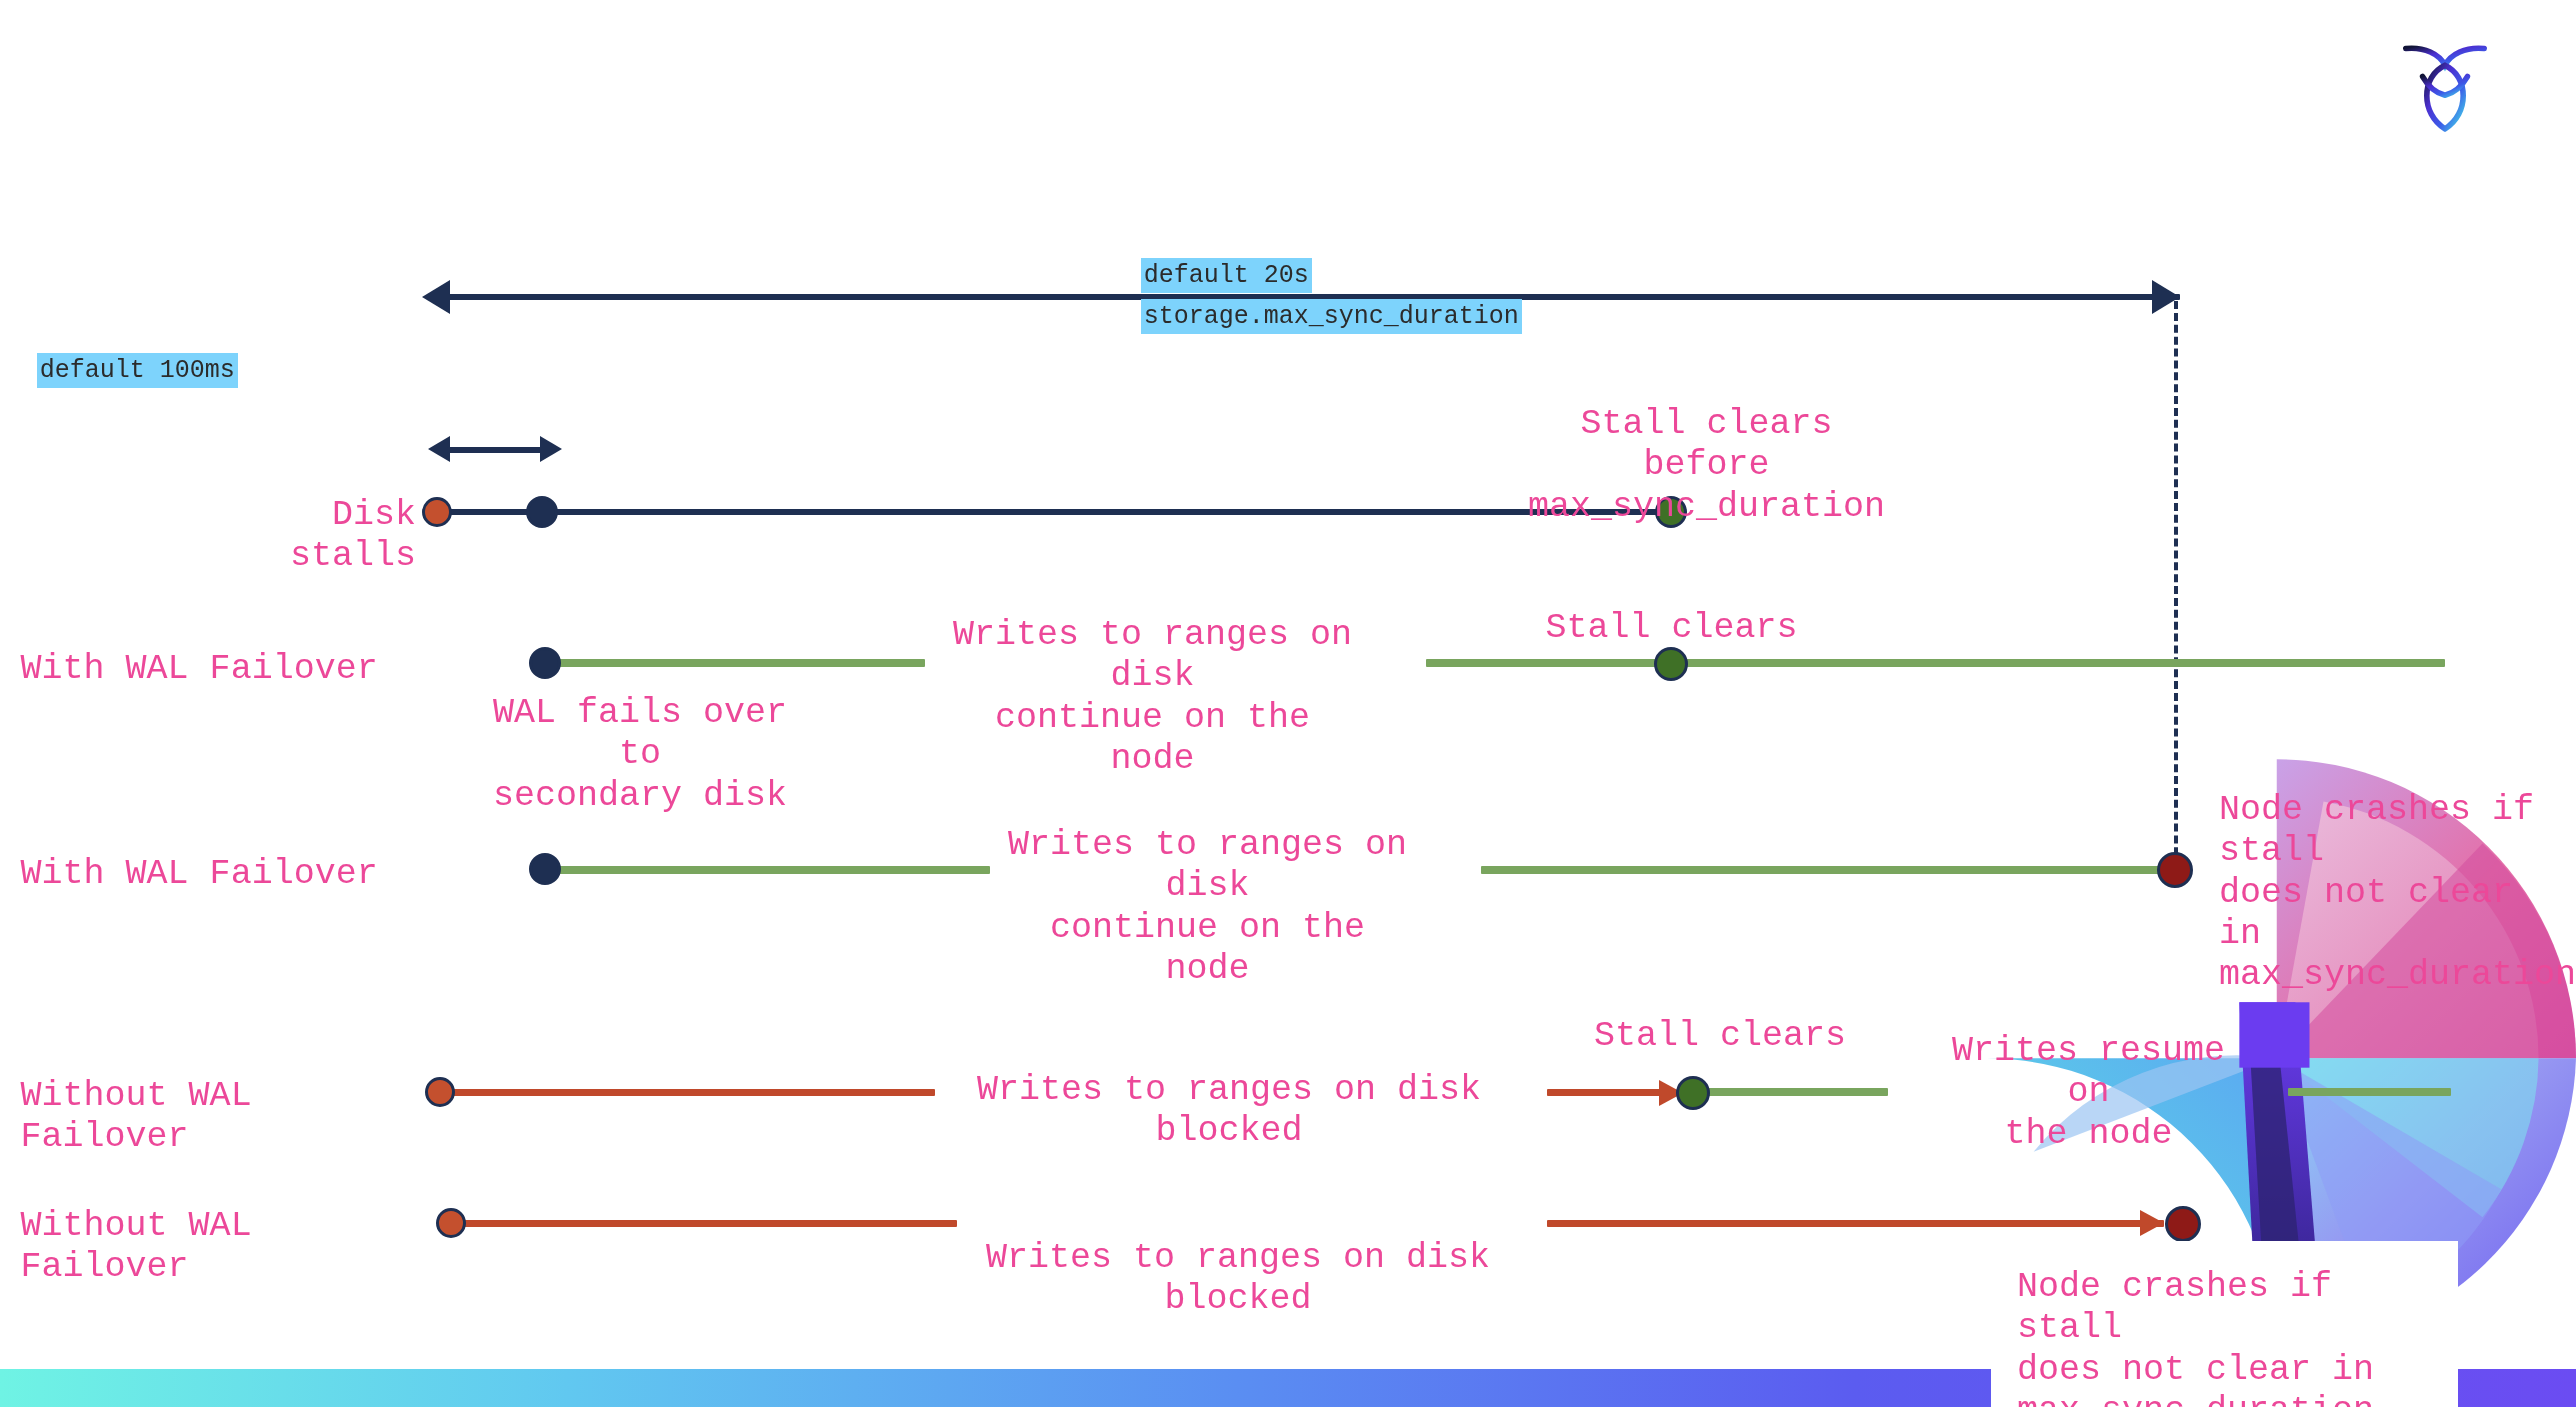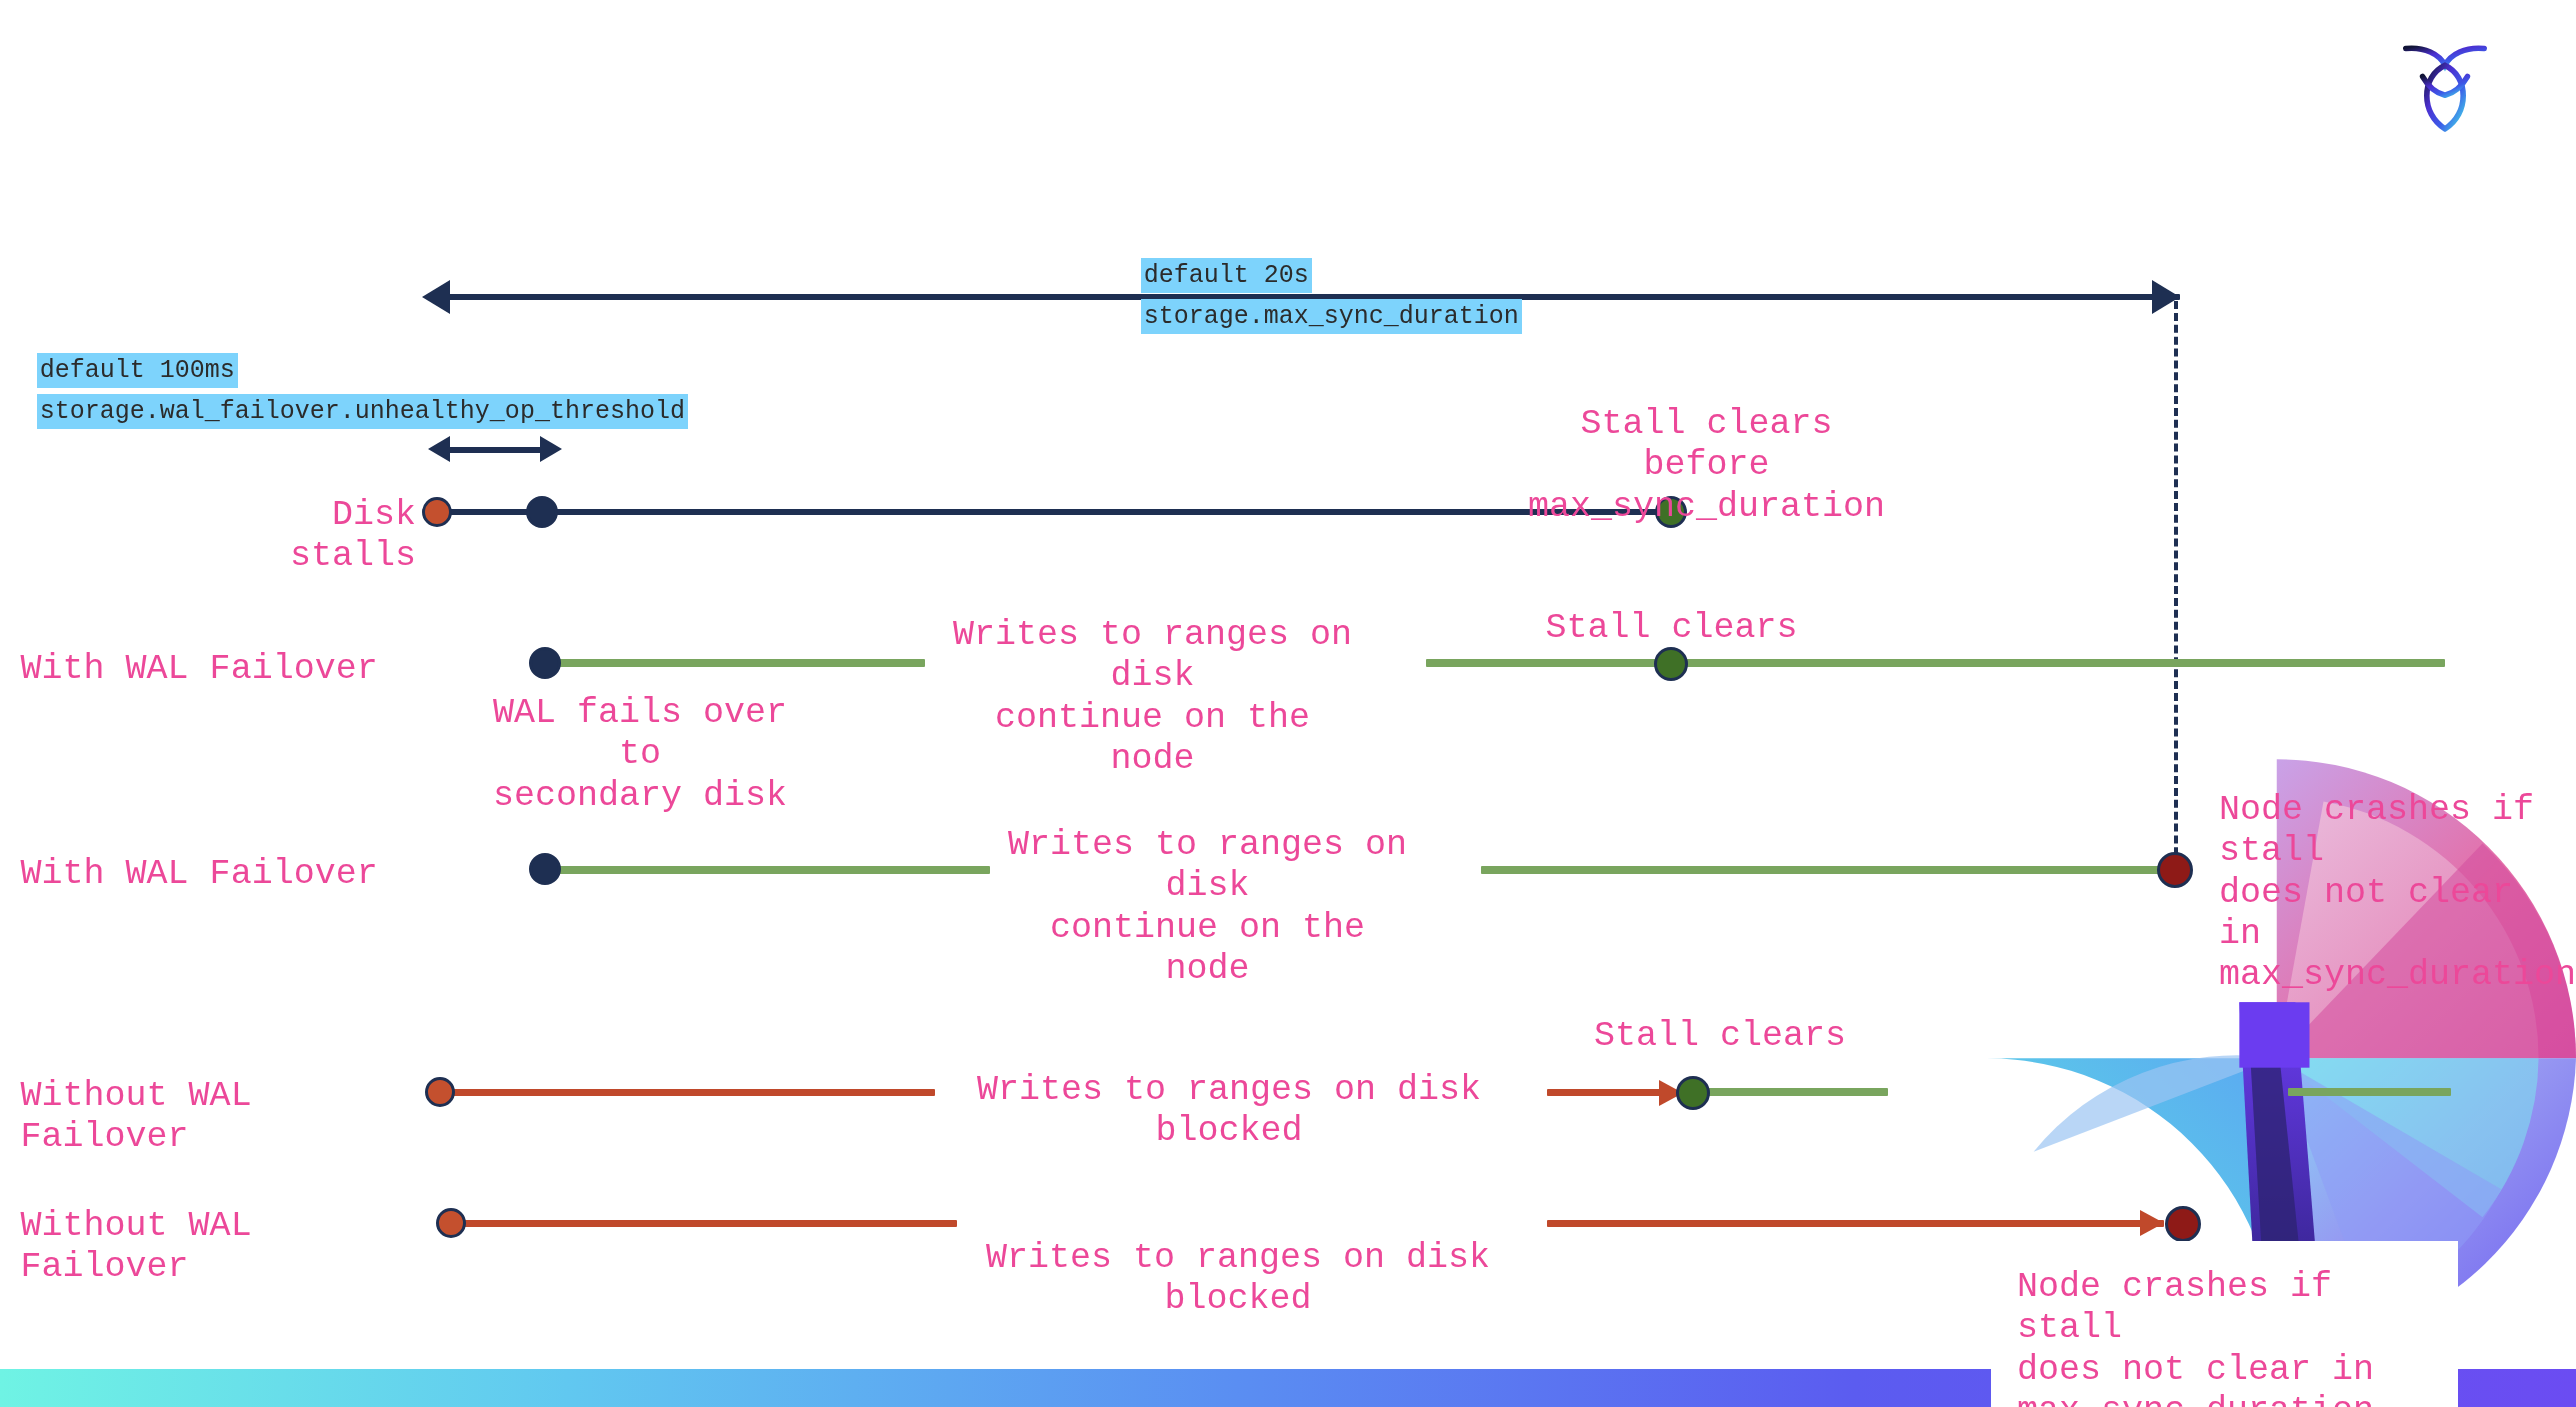--- a/index.html
+++ b/index.html
@@ -150,21 +150,20 @@
   <div class="arrowhead ah-left-navy" style="left:422px;top:280px;"></div>
   <div class="seg navy" style="left:449px;top:294px;width:1731px;"></div>
   <div class="arrowhead ah-right-navy" style="left:2152px;top:280px;"></div>
 
   <div class="code-chip" style="left: 1141px; top: 258px; white-space: pre-line;">default 20s</div>
   <div class="code-chip" style="left: 1141px; top: 299px; white-space: pre-line;">storage.max_sync_duration</div>
 
   <div class="dashed-v" style="left:2174px;top:301px;height:578px;"></div>
 
   <div class="code-chip" style="left: 37px; top: 353px; white-space: pre-line;">default 100ms</div>
-  <div class="code-chip" style="left: 37px; top: 394px; white-space: pre-line;">storage.wal_failover.unhealthy_op_threshold</div>
 
   <div class="arrowhead ah-left-navy-sm" style="left:428px;top:436px;"></div>
   <div class="seg navy" style="left:447px;top:447px;width:97px;"></div>
   <div class="arrowhead ah-right-navy-sm" style="left:540px;top:436px;"></div>
 
   <div class="lbl" style="left: 224px; top: 495px; width: 192px; text-align: right; white-space: pre-line;">Disk stalls</div>
   <div class="seg navy" style="left:437px;top:509px;width:1236px;"></div>
   <div class="dot orange" style="left:422px;top:497px;width:30px;height:30px;"></div>
   <div class="dot navy" style="left:526px;top:496px;width:32px;height:32px;"></div>
   <div class="dot green" style="left:1655px;top:496px;width:32px;height:32px;"></div>
@@ -196,20 +195,22 @@
   <div class="lbl" style="left: 20.6px; top: 1076px; width: 396px; text-align: left; white-space: pre-line;">Without WAL Failover</div>
   <div class="seg orange" style="left:449px;top:1089px;width:486px;"></div>
   <div class="seg orange" style="left:1547px;top:1089px;width:120px;"></div>
   <div class="arrowhead ah-right-orange" style="left:1659px;top:1080px;"></div>
   <div class="seg green" style="left:1704px;top:1088px;width:184px;"></div>
   <div class="seg green" style="left:2288px;top:1088px;width:163px;"></div>
   <div class="dot orange" style="left:425px;top:1077px;width:30px;height:30px;"></div>
   <div class="dot green" style="left:1676px;top:1076px;width:34px;height:34px;"></div>
   <div class="lbl center" style="left: 944px; top: 1070px; width: 570px; white-space: pre-line;">Writes to ranges on disk  blocked</div>
   <div class="lbl center" style="left: 1580px; top: 1016px; width: 280px; white-space: pre-line;">Stall clears</div>
+  <div class="lbl center" style="left: 1925px; top: 1031px; width: 327px; white-space: pre-line;">Writes resume on
+the node</div>
 
   <div class="lbl" style="left: 20.6px; top: 1206px; width: 396px; text-align: left; white-space: pre-line;">Without WAL Failover</div>
   <div class="seg orange" style="left:458px;top:1220px;width:499px;"></div>
   <div class="seg orange" style="left:1547px;top:1220px;width:617px;"></div>
   <div class="arrowhead ah-right-orange" style="left:2140px;top:1210px;"></div>
   <div class="dot orange" style="left:436px;top:1208px;width:30px;height:30px;"></div>
   <div class="dot darkred" style="left:2165px;top:1206px;width:36px;height:36px;"></div>
   <div class="lbl center" style="left: 953px; top: 1238px; width: 570px; white-space: pre-line;">Writes to ranges on disk  blocked</div>
 
   <div class="callout-box" style="left:1991px;top:1241px;width:467px;height:166px;"></div>

